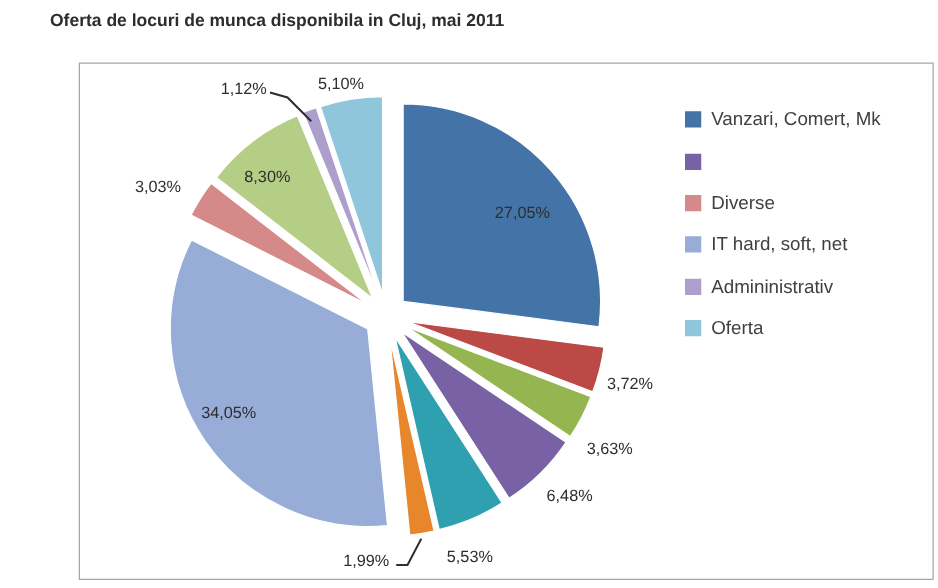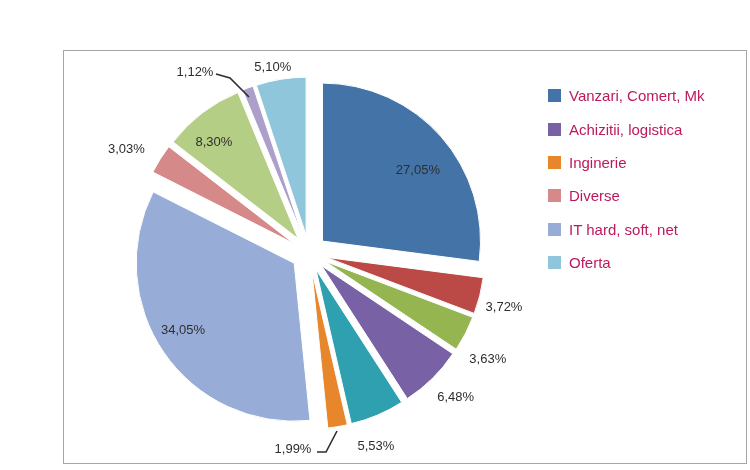--- a/index.html
+++ b/index.html
@@ -57,28 +57,29 @@
     align-items: center;
   }
   .legend-swatch {
     width: 13px;
     height: 13px;
     margin-right: 8px;
     flex: 0 0 13px;
   }
   .legend-label {
     font-size: 15px;
-    color: #be185d;
+    color: #404040;
     white-space: nowrap;
   }
 </style>
 </head>
 <body>
 
 <div class="page">
+  <h1 class="title">Oferta de locuri de munca disponibila in Cluj, mai 2011</h1>
   <div class="chart-box">
     <svg id="pie-svg" width="682" height="412" viewBox="0 0 682 412" xmlns="http://www.w3.org/2000/svg">
         <path d="M 258.5 190.1 L 258.5 32.1 A 158 158 0 0 1 415.2 210.4 Z" fill="#4473A7" stroke="#ffffff" stroke-width="1" stroke-linejoin="round"></path>
         <text x="353.9" y="123.1" text-anchor="middle" class="pct-label">27,05%</text>
         <path d="M 262.5 206.4 L 419.2 226.7 A 158 158 0 0 1 410.2 262.4 Z" fill="#BB4A47" stroke="#ffffff" stroke-width="1" stroke-linejoin="round"></path>
         <text x="440.0" y="260.4" text-anchor="middle" class="pct-label">3,72%</text>
         <path d="M 261.0 210.3 L 408.7 266.3 A 158 158 0 0 1 392.2 298.2 Z" fill="#94B54F" stroke="#ffffff" stroke-width="1" stroke-linejoin="round"></path>
         <text x="423.8" y="311.9" text-anchor="middle" class="pct-label">3,63%</text>
         <path d="M 257.6 214.8 L 388.8 302.8 A 158 158 0 0 1 343.3 347.6 Z" fill="#7862A5" stroke="#ffffff" stroke-width="1" stroke-linejoin="round"></path>
         <text x="391.7" y="349.7" text-anchor="middle" class="pct-label">6,48%</text>
@@ -99,33 +100,32 @@
         <path d="M 242.1 184.2 L 192.4 34.3 A 158 158 0 0 1 242.1 26.2 Z" fill="#8FC6DB" stroke="#ffffff" stroke-width="1" stroke-linejoin="round"></path>
         <text x="208.8" y="19.9" text-anchor="middle" class="pct-label">5,10%</text>
       </svg>
     <div id="legend" class="legend">
         <div class="legend-item">
           <span class="legend-swatch" style="background: rgb(68, 115, 167);"></span>
           <span class="legend-label">Vanzari, Comert, Mk</span>
         </div>
         <div class="legend-item">
           <span class="legend-swatch" style="background: rgb(120, 98, 165);"></span>
-          <span class="legend-label">Achizitii, logistica</span>
-        </div>
-        <div class="legend-item">
-          <span class="legend-swatch" style="background: rgb(232, 134, 43);"></span>
-          <span class="legend-label">Inginerie</span>
         </div>
         <div class="legend-item">
           <span class="legend-swatch" style="background: rgb(214, 137, 137);"></span>
           <span class="legend-label">Diverse</span>
         </div>
         <div class="legend-item">
           <span class="legend-swatch" style="background: rgb(151, 173, 216);"></span>
           <span class="legend-label">IT hard, soft, net</span>
         </div>
         <div class="legend-item">
+          <span class="legend-swatch" style="background: rgb(172, 159, 204);"></span>
+          <span class="legend-label">Admininistrativ</span>
+        </div>
+        <div class="legend-item">
           <span class="legend-swatch" style="background: rgb(143, 198, 219);"></span>
           <span class="legend-label">Oferta</span>
         </div>
       </div>
   </div>
 </div>
 
 </body></html>

